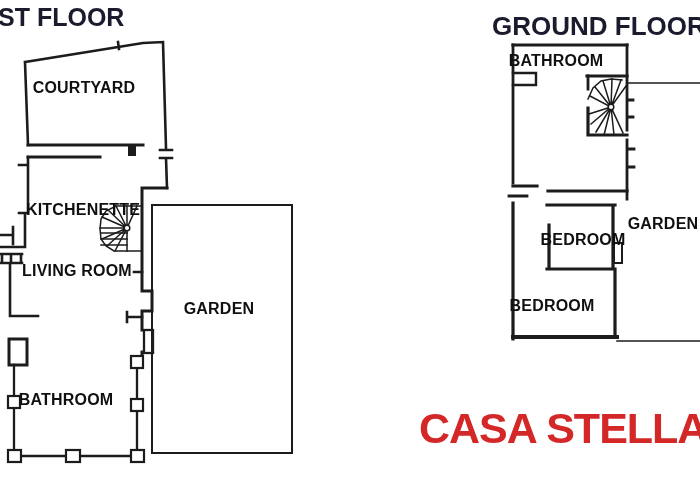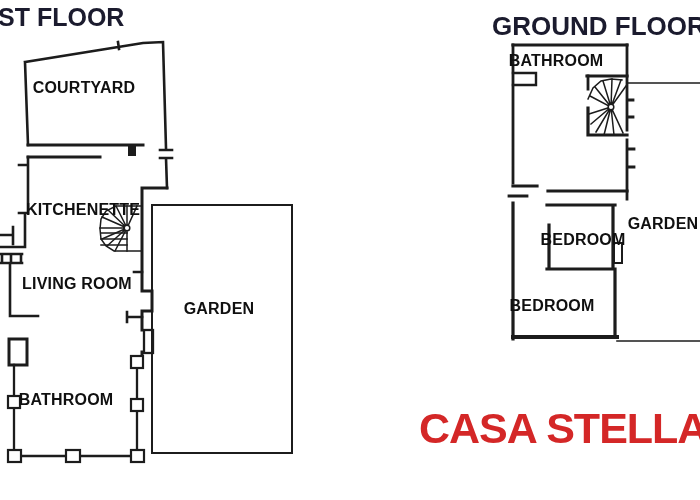--- a/index.html
+++ b/index.html
@@ -143,21 +143,21 @@
         <circle class="hub" cx="611" cy="107" r="2.8"></circle>
       </g>
     </g>
   </svg>
 
   <div id="ff-title" class="floor-title">ST FLOOR</div>
   <div id="gf-title" class="floor-title">GROUND FLOOR</div>
 
   <div class="label centered" style="left:24px;top:79px;">COURTYARD</div>
   <div class="label centered" style="left:23px;top:171px;margin-top:30px;">KITCHENETTE</div>
-  <div class="label centered" style="left:17px;top:275px;">LIVING ROOM</div>
+  <div class="label centered" style="left:17px;top:262px;">LIVING ROOM</div>
   <div class="label centered" style="left:159px;top:300px;">GARDEN</div>
   <div class="label centered" style="left:6px;top:391px;">BATHROOM</div>
 
   <div class="label centered" style="left:496px;top:52px;">BATHROOM</div>
   <div class="label centered" style="left:523px;top:231px;">BEDROOM</div>
   <div class="label centered" style="left:492px;top:297px;">BEDROOM</div>
   <div class="label centered" style="left:603px;top:215px;">GARDEN</div>
 
   <div id="caption">CASA STELLA</div>
 </div>

